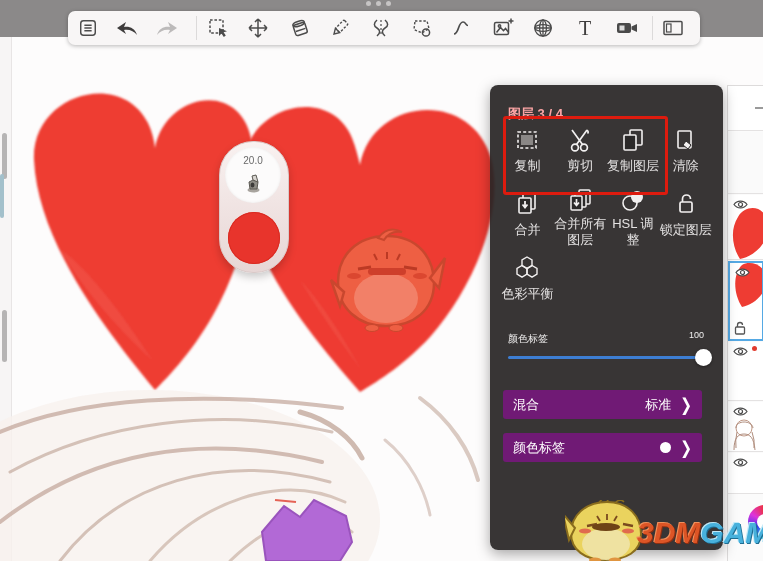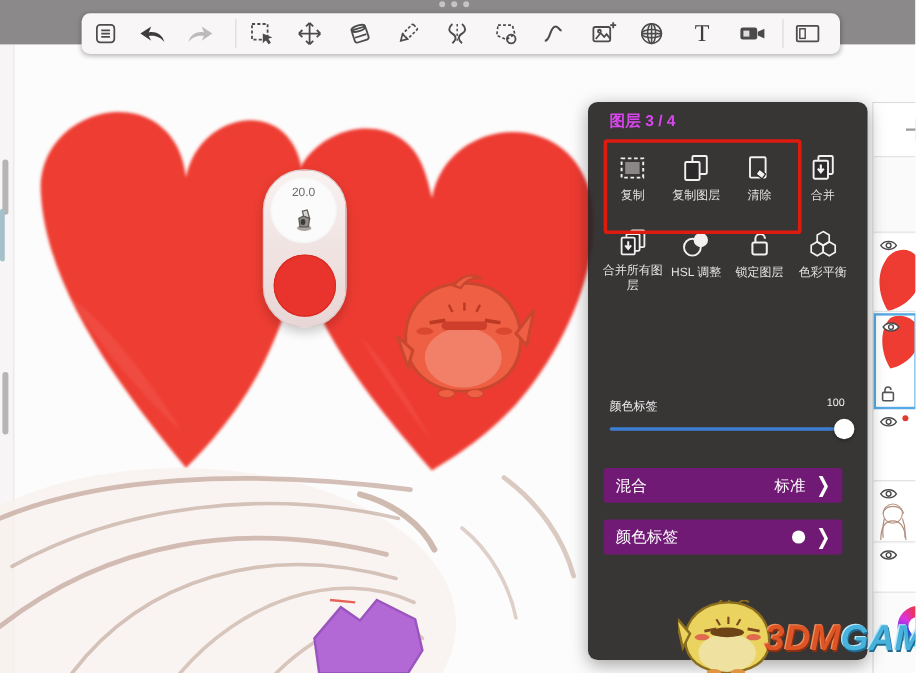--- a/index.html
+++ b/index.html
@@ -21,25 +21,25 @@
       background:linear-gradient(#f9f1f0,#e7d6d5);border:1px solid #d9c9c8;box-shadow:0 4px 9px rgba(0,0,0,.20);}
   .bw-top{position:absolute;left:5px;top:5px;width:56px;height:56px;border-radius:50%;background:#fcfbfb;
       box-shadow:inset 0 0 3px rgba(0,0,0,.08);}
   .bw-size{position:absolute;left:0;top:8px;width:100%;text-align:center;font-size:10px;color:#696969;}
   .bw-tool{position:absolute;left:20px;top:26px;}
   .bw-color{position:absolute;left:8px;top:70px;width:52px;height:52px;border-radius:50%;
       background:#e8342c;box-shadow:inset 0 0 0 1px #d92b22;}
   
   .panel{position:absolute;left:490px;top:85px;width:233px;height:465px;background:rgba(41,38,38,.93);
          border-radius:8px;box-shadow:0 4px 14px rgba(0,0,0,.35);color:#fff;}
-  .panel-title{position:absolute;left:18px;top:7px;font-size:13px;font-weight:bold;color:#d946ef;}
+  .panel-title{position:absolute;left:18px;top:20px;font-size:13px;font-weight:bold;color:#fca5a5;}
   .agrid{position:absolute;left:11px;top:32px;width:211px;display:grid;grid-template-columns:repeat(4,1fr);}
   .acell{height:64px;display:flex;flex-direction:column;align-items:center;padding-top:7px;box-sizing:border-box;cursor:pointer;}
   .aicon{height:32px;display:flex;align-items:center;justify-content:center;}
-  .albl{margin-top:2px;font-size:10px;line-height:1.25;color:#e4e2e2;text-align:center;max-width:52px;}
+  .albl{margin-top:2px;font-size:13px;line-height:1.25;color:#e4e2e2;text-align:center;max-width:52px;}
   .anno{position:absolute;left:13px;top:31px;width:159px;height:73px;border:3px solid #dd1b0e;border-radius:3px;pointer-events:none;}
   .op-label{position:absolute;left:18px;top:247px;font-size:10px;color:#f0efef;}
   .op-value{position:absolute;right:19px;top:245px;font-size:9px;color:#f0efef;}
   .slider{position:absolute;left:18px;top:271px;width:197px;height:3px;background:#3d7ed3;border-radius:2px;cursor:pointer;}
   .knob{position:absolute;right:-7px;top:-7px;width:17px;height:17px;border-radius:50%;background:#fff;
         box-shadow:0 1px 3px rgba(0,0,0,.4);cursor:pointer;}
   .prow{position:absolute;left:13px;width:199px;height:29px;background:#701a75;border-radius:3px;
         display:flex;align-items:center;justify-content:space-between;padding:0 10px;box-sizing:border-box;cursor:pointer;}
   .prow .lft{font-size:13px;color:#fff;}
   .prow .rgt{display:flex;align-items:center;gap:9px;font-size:13px;color:#fff;margin-left:14px;}
@@ -252,20 +252,31 @@
 
     <div class="agrid">
       <div class="acell">
         <div class="aicon">
             <svg width="26" height="26" viewBox="0 0 26 26">
           <rect x="4" y="5" width="18" height="16" fill="none" stroke="#f2f0f0" stroke-width="1.6" stroke-dasharray="3,2.2"></rect>
           <rect x="7" y="8" width="12" height="10" fill="#8a8786"></rect>
             </svg>
           </div>
         <span class="albl">复制</span>
+      </div>
+      <div class="acell">
+        <div class="aicon">
+            <svg width="26" height="26" viewBox="0 0 26 26" fill="none" stroke="#f2f0f0" stroke-width="1.7">
+          <path d="M9.5,17.5 L20,3 M15.5,17.5 L5,3"></path>
+              <path d="M20,3 q2,2 0.5,3.5"></path>
+          <circle cx="8" cy="20.5" r="3.4"></circle>
+              <circle cx="17" cy="20.5" r="3.4"></circle>
+            </svg>
+          </div>
+        <span class="albl">剪切</span>
       </div>
       <div class="acell">
         <div class="aicon">
             <svg width="26" height="26" viewBox="0 0 26 26" fill="none" stroke="#f2f0f0" stroke-width="1.6">
           <rect x="10" y="3" width="12" height="15" rx="1"></rect>
           <rect x="4" y="8" width="12" height="15" rx="1" fill="#2b2929"></rect>
             </svg>
           </div>
         <span class="albl">复制图层</span>
       </div>

